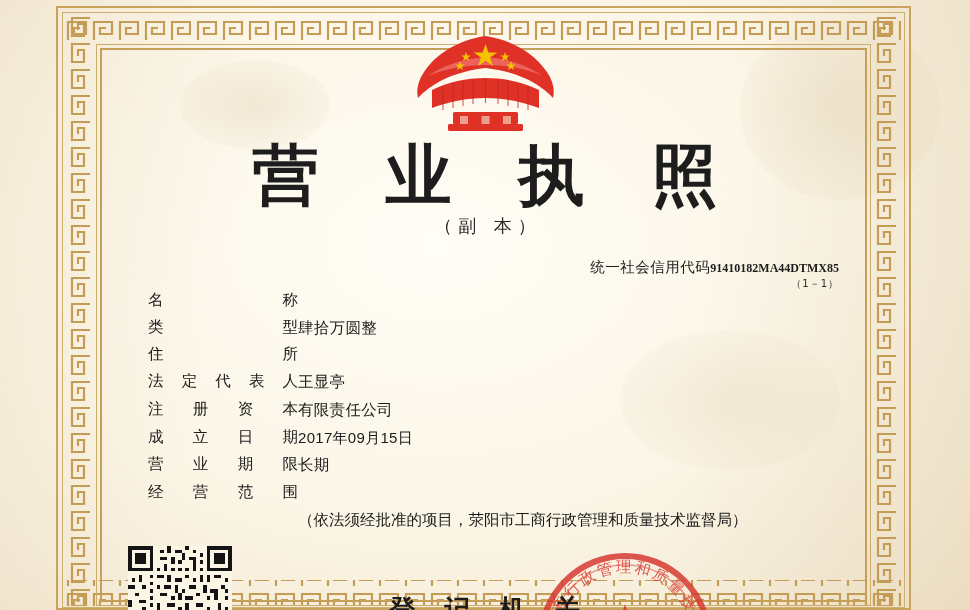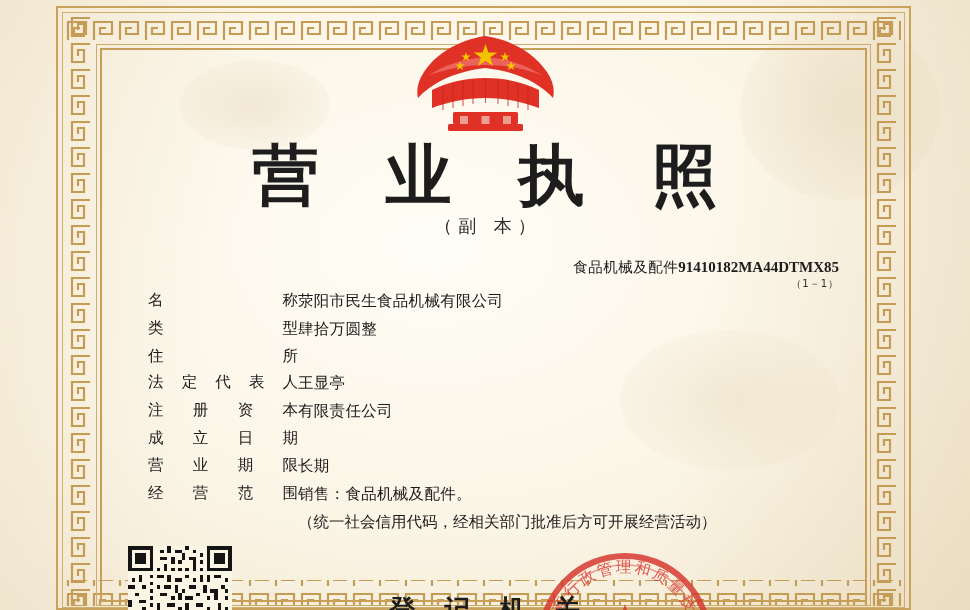--- a/index.html
+++ b/index.html
@@ -108,21 +108,21 @@
     font-family: "DejaVu Sans", sans-serif;
     font-size: 14.5px;
     color: #1c1c1c;
     letter-spacing: 0.5px;
     white-space: nowrap;
   }
   .credit-line .code {
     font-family: "Liberation Serif", serif;
     font-weight: bold;
     letter-spacing: 0px;
-    font-size: 15px;
+    font-size: 12px;
   }
   .page-index {
     position: absolute;
     right: 131px; top: 277px;
     font-family: "DejaVu Sans", sans-serif;
     font-size: 10px;
     color: #2b2b2b;
     letter-spacing: 1px;
     white-space: nowrap;
   }
@@ -278,32 +278,31 @@
         <polygon points="107,24 108.2,27.4 111.8,27.4 108.9,29.5 110,33 107,30.9 104,33 105.1,29.5 102.2,27.4 105.8,27.4"></polygon>
         <polygon points="113,33 114.2,36.4 117.8,36.4 114.9,38.5 116,42 113,39.9 110,42 111.1,38.5 108.2,36.4 111.8,36.4"></polygon>
       </g>
     </g>
   </svg>
 
   <div class="title">营 业 执 照</div>
   <div class="subtitle">（副  本）</div>
 
   <div class="credit-line">
-    <span>食品机械及配件</span><span class="code">91410182MA44DTMX85</span>
+    <span>统一社会信用代码</span><span class="code">91410182MA44DTMX85</span>
   </div>
   <div class="page-index">（1－1）</div>
 
   <div class="fields">
 
     <div class="row">
       <div class="label">
         <span>名</span>
           <span>称</span>
       </div>
-      <div class="value">荥阳市民生食品机械有限公司</div>
     </div>
 
     <div class="row">
       <div class="label">
         <span>类</span>
           <span>型</span>
       </div>
       <div class="value">肆拾万圆整</div>
     </div>
 
@@ -335,43 +334,43 @@
       <div class="value">有限责任公司</div>
     </div>
 
     <div class="row">
       <div class="label">
         <span>成</span>
           <span>立</span>
           <span>日</span>
           <span>期</span>
       </div>
+      <div class="value latin">2017年09月15日</div>
     </div>
 
     <div class="row">
       <div class="label">
         <span>营</span>
           <span>业</span>
           <span>期</span>
           <span>限</span>
       </div>
       <div class="value">长期</div>
     </div>
 
     <div class="row">
       <div class="label">
         <span>经</span>
           <span>营</span>
           <span>范</span>
           <span>围</span>
       </div>
-      <div class="value">销售：食品机械及配件。</div>
-    </div>
-
-    <div class="scope-extra">（统一社会信用代码，经相关部门批准后方可开展经营活动）</div>
+    </div>
+
+    <div class="scope-extra">（依法须经批准的项目，荥阳市工商行政管理和质量技术监督局）</div>
   </div>
 
   <svg class="qr" viewBox="0 0 29 29" shape-rendering="crispEdges" xmlns="http://www.w3.org/2000/svg">
     <rect width="29" height="29" fill="#fbf5e6"></rect>
     <g fill="#141414">
 
       <rect x="0" y="0" width="7" height="1"></rect>
         <rect x="0" y="6" width="7" height="1"></rect>
       <rect x="0" y="0" width="1" height="7"></rect>
         <rect x="6" y="0" width="1" height="7"></rect>

